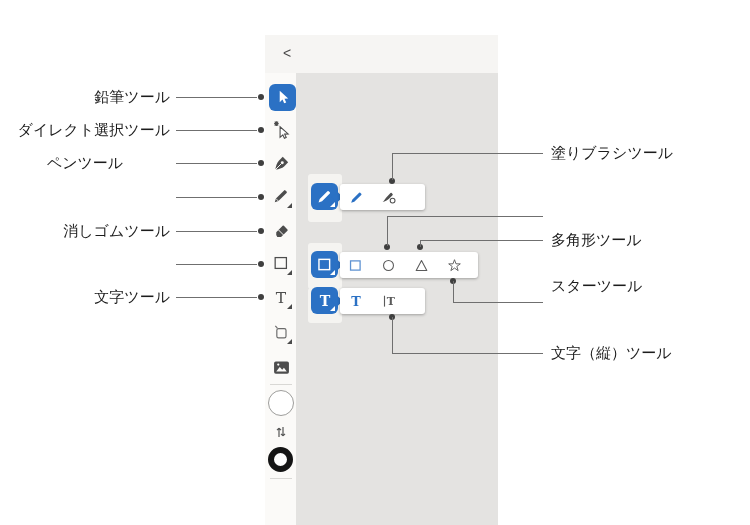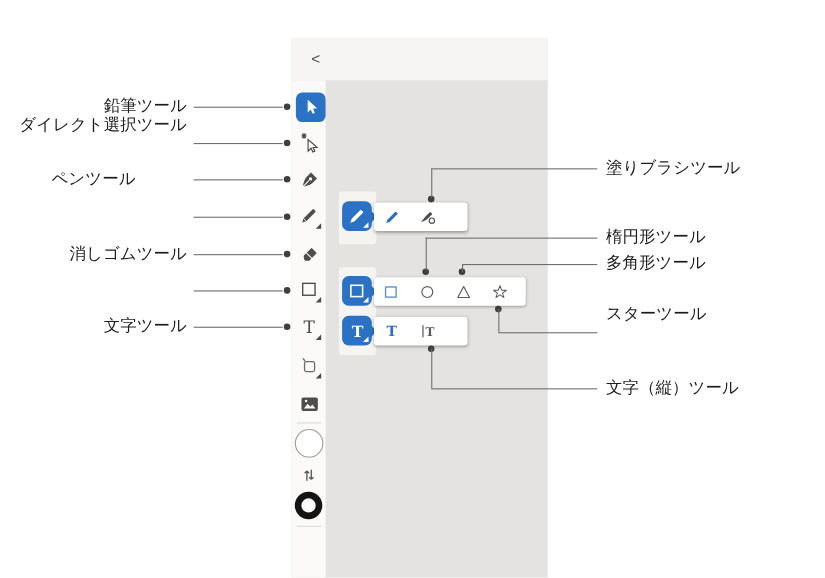--- a/index.html
+++ b/index.html
@@ -257,21 +257,21 @@
           <text x="14.5" y="17.5" text-anchor="middle" font-family="DejaVu Serif, Liberation Serif, serif" font-size="14.5" font-weight="bold" fill="#5a5a5a">T</text>
         </svg>
       </span>
     </div>
   </div>
 
   <div class="abs lbl lbl-l" style="top:87px;">鉛筆ツール</div>
   <div class="abs hline" style="left:176px;top:97px;width:81px;"></div>
   <div class="abs dot" style="left:258px;top:94px;"></div>
 
-  <div class="abs lbl lbl-l" style="top:104px;">ダイレクト選択ツール</div>
+  <div class="abs lbl lbl-l" style="top:120px;">ダイレクト選択ツール</div>
   <div class="abs hline" style="left:176px;top:130px;width:81px;"></div>
   <div class="abs dot" style="left:258px;top:127px;"></div>
 
   <div class="abs lbl lbl-l" style="top:153px;text-align:center;">ペンツール</div>
   <div class="abs hline" style="left:176px;top:163px;width:81px;"></div>
   <div class="abs dot" style="left:258px;top:160px;"></div>
 
   <div class="abs hline" style="left:176px;top:197px;width:81px;"></div>
   <div class="abs dot" style="left:258px;top:194px;"></div>
 
@@ -287,21 +287,20 @@
   <div class="abs dot" style="left:258px;top:294px;"></div>
 
   <div class="abs dot" style="left:389px;top:178px;"></div>
   <div class="abs vline" style="left:392px;top:153px;height:27px;"></div>
   <div class="abs hline" style="left:392px;top:153px;width:151px;"></div>
   <div class="abs lbl lbl-r" style="top:143px;">塗りブラシツール</div>
 
   <div class="abs dot" style="left:384px;top:244px;"></div>
   <div class="abs vline" style="left:387px;top:216px;height:30px;"></div>
   <div class="abs hline" style="left:387px;top:216px;width:156px;"></div>
-  <div class="abs lbl lbl-r" style="top:206px;">楕円形ツール</div>
 
   <div class="abs dot" style="left:417px;top:244px;"></div>
   <div class="abs vline" style="left:420px;top:240px;height:7px;"></div>
   <div class="abs hline" style="left:420px;top:240px;width:123px;"></div>
   <div class="abs lbl lbl-r" style="top:230px;">多角形ツール</div>
 
   <div class="abs dot" style="left:450px;top:278px;"></div>
   <div class="abs vline" style="left:453px;top:281px;height:21px;"></div>
   <div class="abs hline" style="left:453px;top:302px;width:90px;"></div>
   <div class="abs lbl lbl-r" style="top:276px;">スターツール</div>

